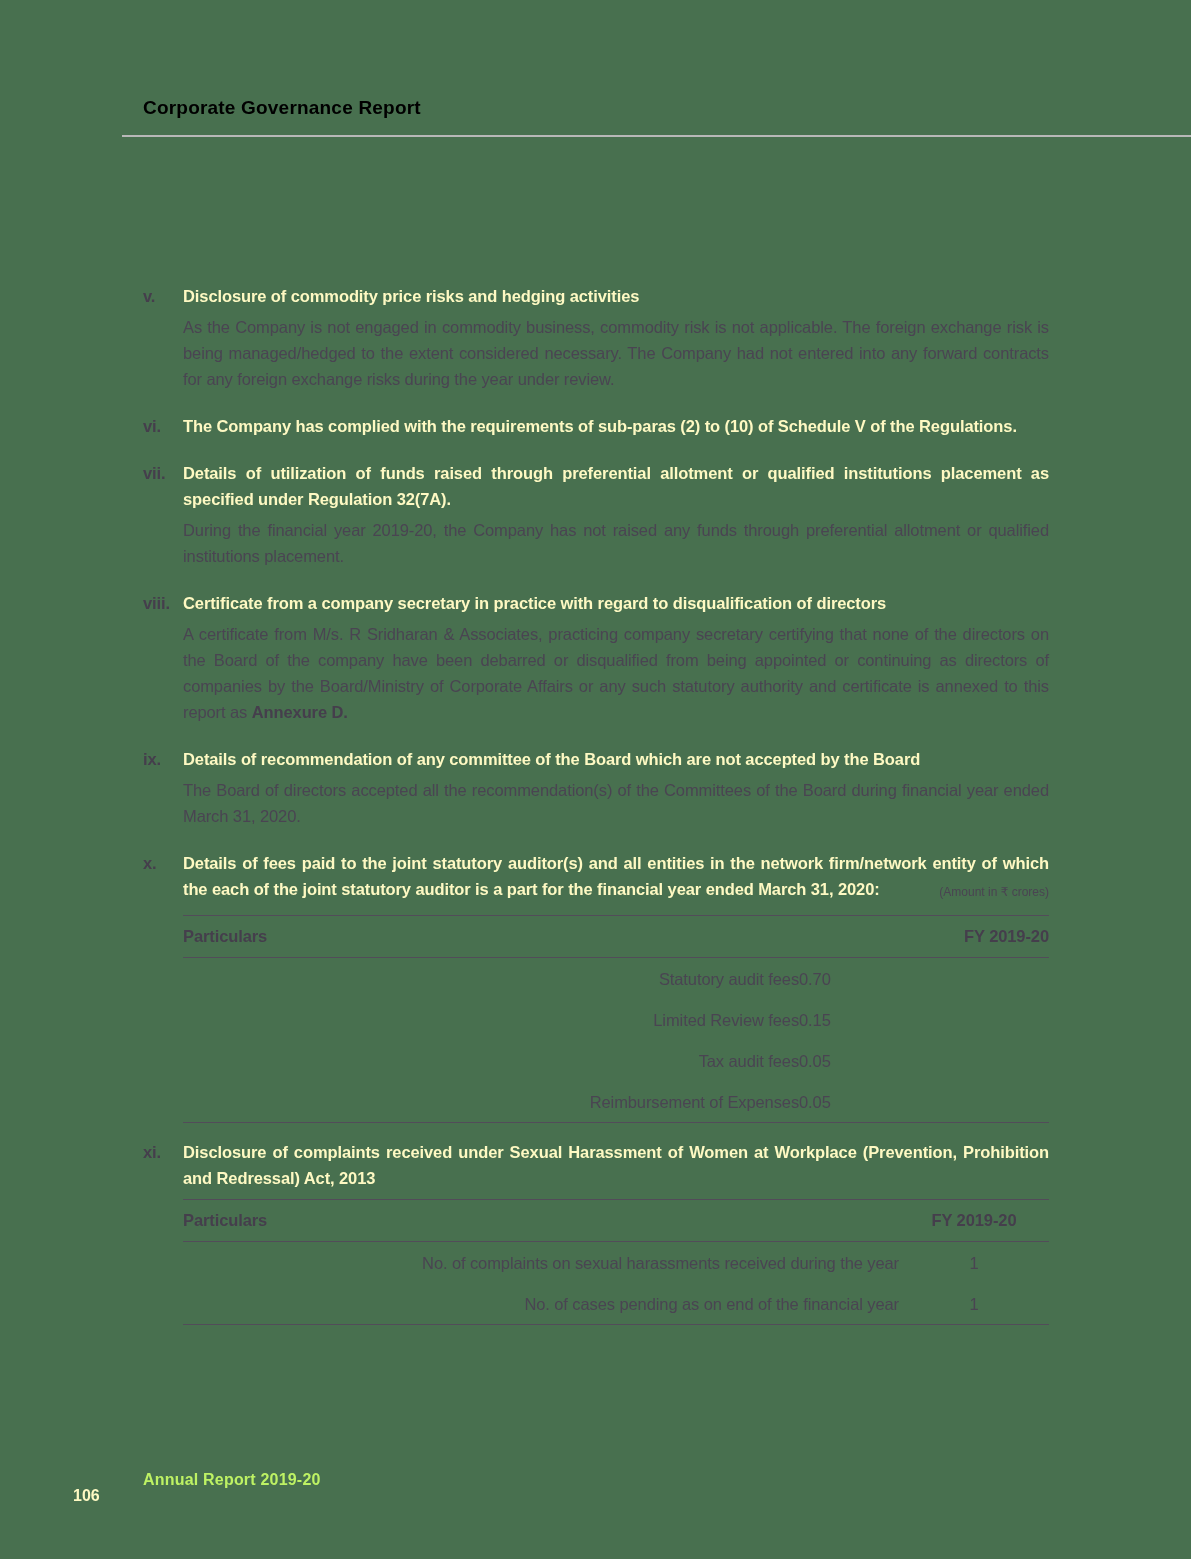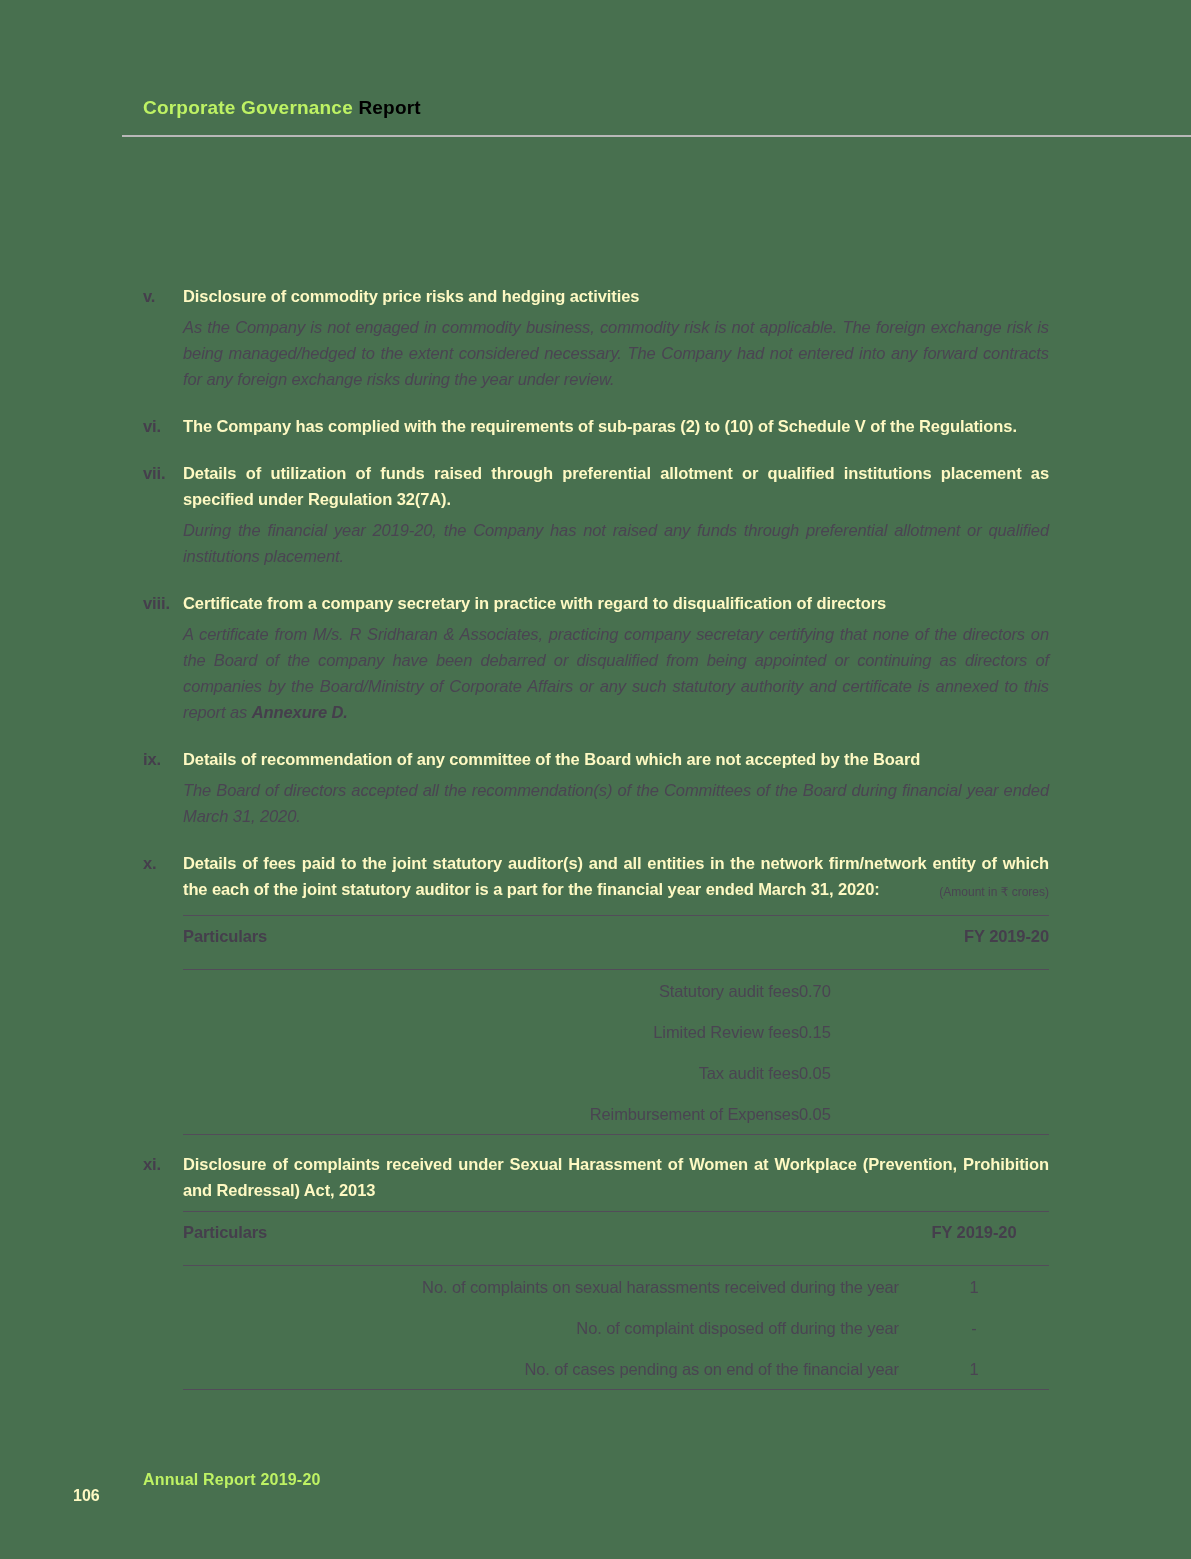--- a/index.html
+++ b/index.html
@@ -11,21 +11,21 @@
     overflow: hidden;
   }
   .page { position: absolute; inset: 0; }
 
   
   .hdr {
     position: absolute; left: 143px; top: 97px;
     font-size: 19px; font-weight: 700; letter-spacing: 0.2px;
     white-space: nowrap;
   }
-  .hdr .hl { color: #bef264; }
+  .hdr .hl { color: #000000; }
   .hdr .rest { color: #000000; }
   .hdr-rule {
     position: absolute; left: 122px; right: 0; top: 135px;
     height: 2px; background: #B8B8B8;
   }
 
   
   .content {
     position: absolute; left: 143px; top: 283px; width: 906px;
     font-size: 16.5px; line-height: 26px; letter-spacing: -0.1px;
@@ -33,39 +33,39 @@
   .sec { display: flex; margin-bottom: 16px; }
   .sec .num {
     width: 40px; flex: 0 0 40px; font-weight: 700; color: #453E4C;
   }
   .sec .body { flex: 1; min-width: 0; }
   .sec .h {
     font-size: 16.5px; font-weight: 700; color: #fef9c3;
     text-align: justify; margin-bottom: 5px;
   }
   .sec .p {
-    text-align: justify; margin-bottom: 5px; color: #4A4452; font-style: italic;
+    text-align: justify; margin-bottom: 5px; color: #4A4452;
   }
   .sec .p b { color: #453E4C; }
 
   .hwrap { position: relative; }
   .amount-note {
     position: absolute; right: 0; bottom: 3px;
     font-size: 12px; font-weight: 400; letter-spacing: 0;
     color: #4A4452; line-height: 14px; margin-left: 23px;
   }
 
   
   table.tbl {
     width: 100%; border-collapse: collapse; margin-top: 13px;
   }
   table.tbl.tight { margin-top: 8px; }
   table.tbl th {
     font-size: 16.5px; font-weight: 700; color: #453E4C;
-    text-align: left; padding: 7px 0 20px 0;
+    text-align: left; padding: 7px 0 8px 0;
     border-top: 1.5px solid #524C59;
     border-bottom: 1.5px solid #524C59;
   }
   table.tbl th.val { text-align: right; }
   table.tbl th.val-c { text-align: center; width: 150px; }
   table.tbl td {
     font-size: 16.5px; color: #4A4452; padding: 7.5px 0; text-align: right;
   }
   table.tbl td.val { text-align: left; }
   table.tbl td.val-c { text-align: center; }
@@ -178,24 +178,20 @@
             <tr>
               <th>Particulars</th>
               <th class="val-c">FY 2019-20</th>
             </tr>
           </thead>
           <tbody>
             <tr>
               <td>No. of complaints on sexual harassments received during the year</td>
               <td class="val-c">1</td>
             </tr>
-            <tr>
-              <td>No. of complaint disposed off during the year</td>
-              <td class="val-c">-</td>
-            </tr>
             <tr class="last">
               <td>No. of cases pending as on end of the financial year</td>
               <td class="val-c">1</td>
             </tr>
           </tbody>
         </table>
       </div>
     </section>
 
   </div>

